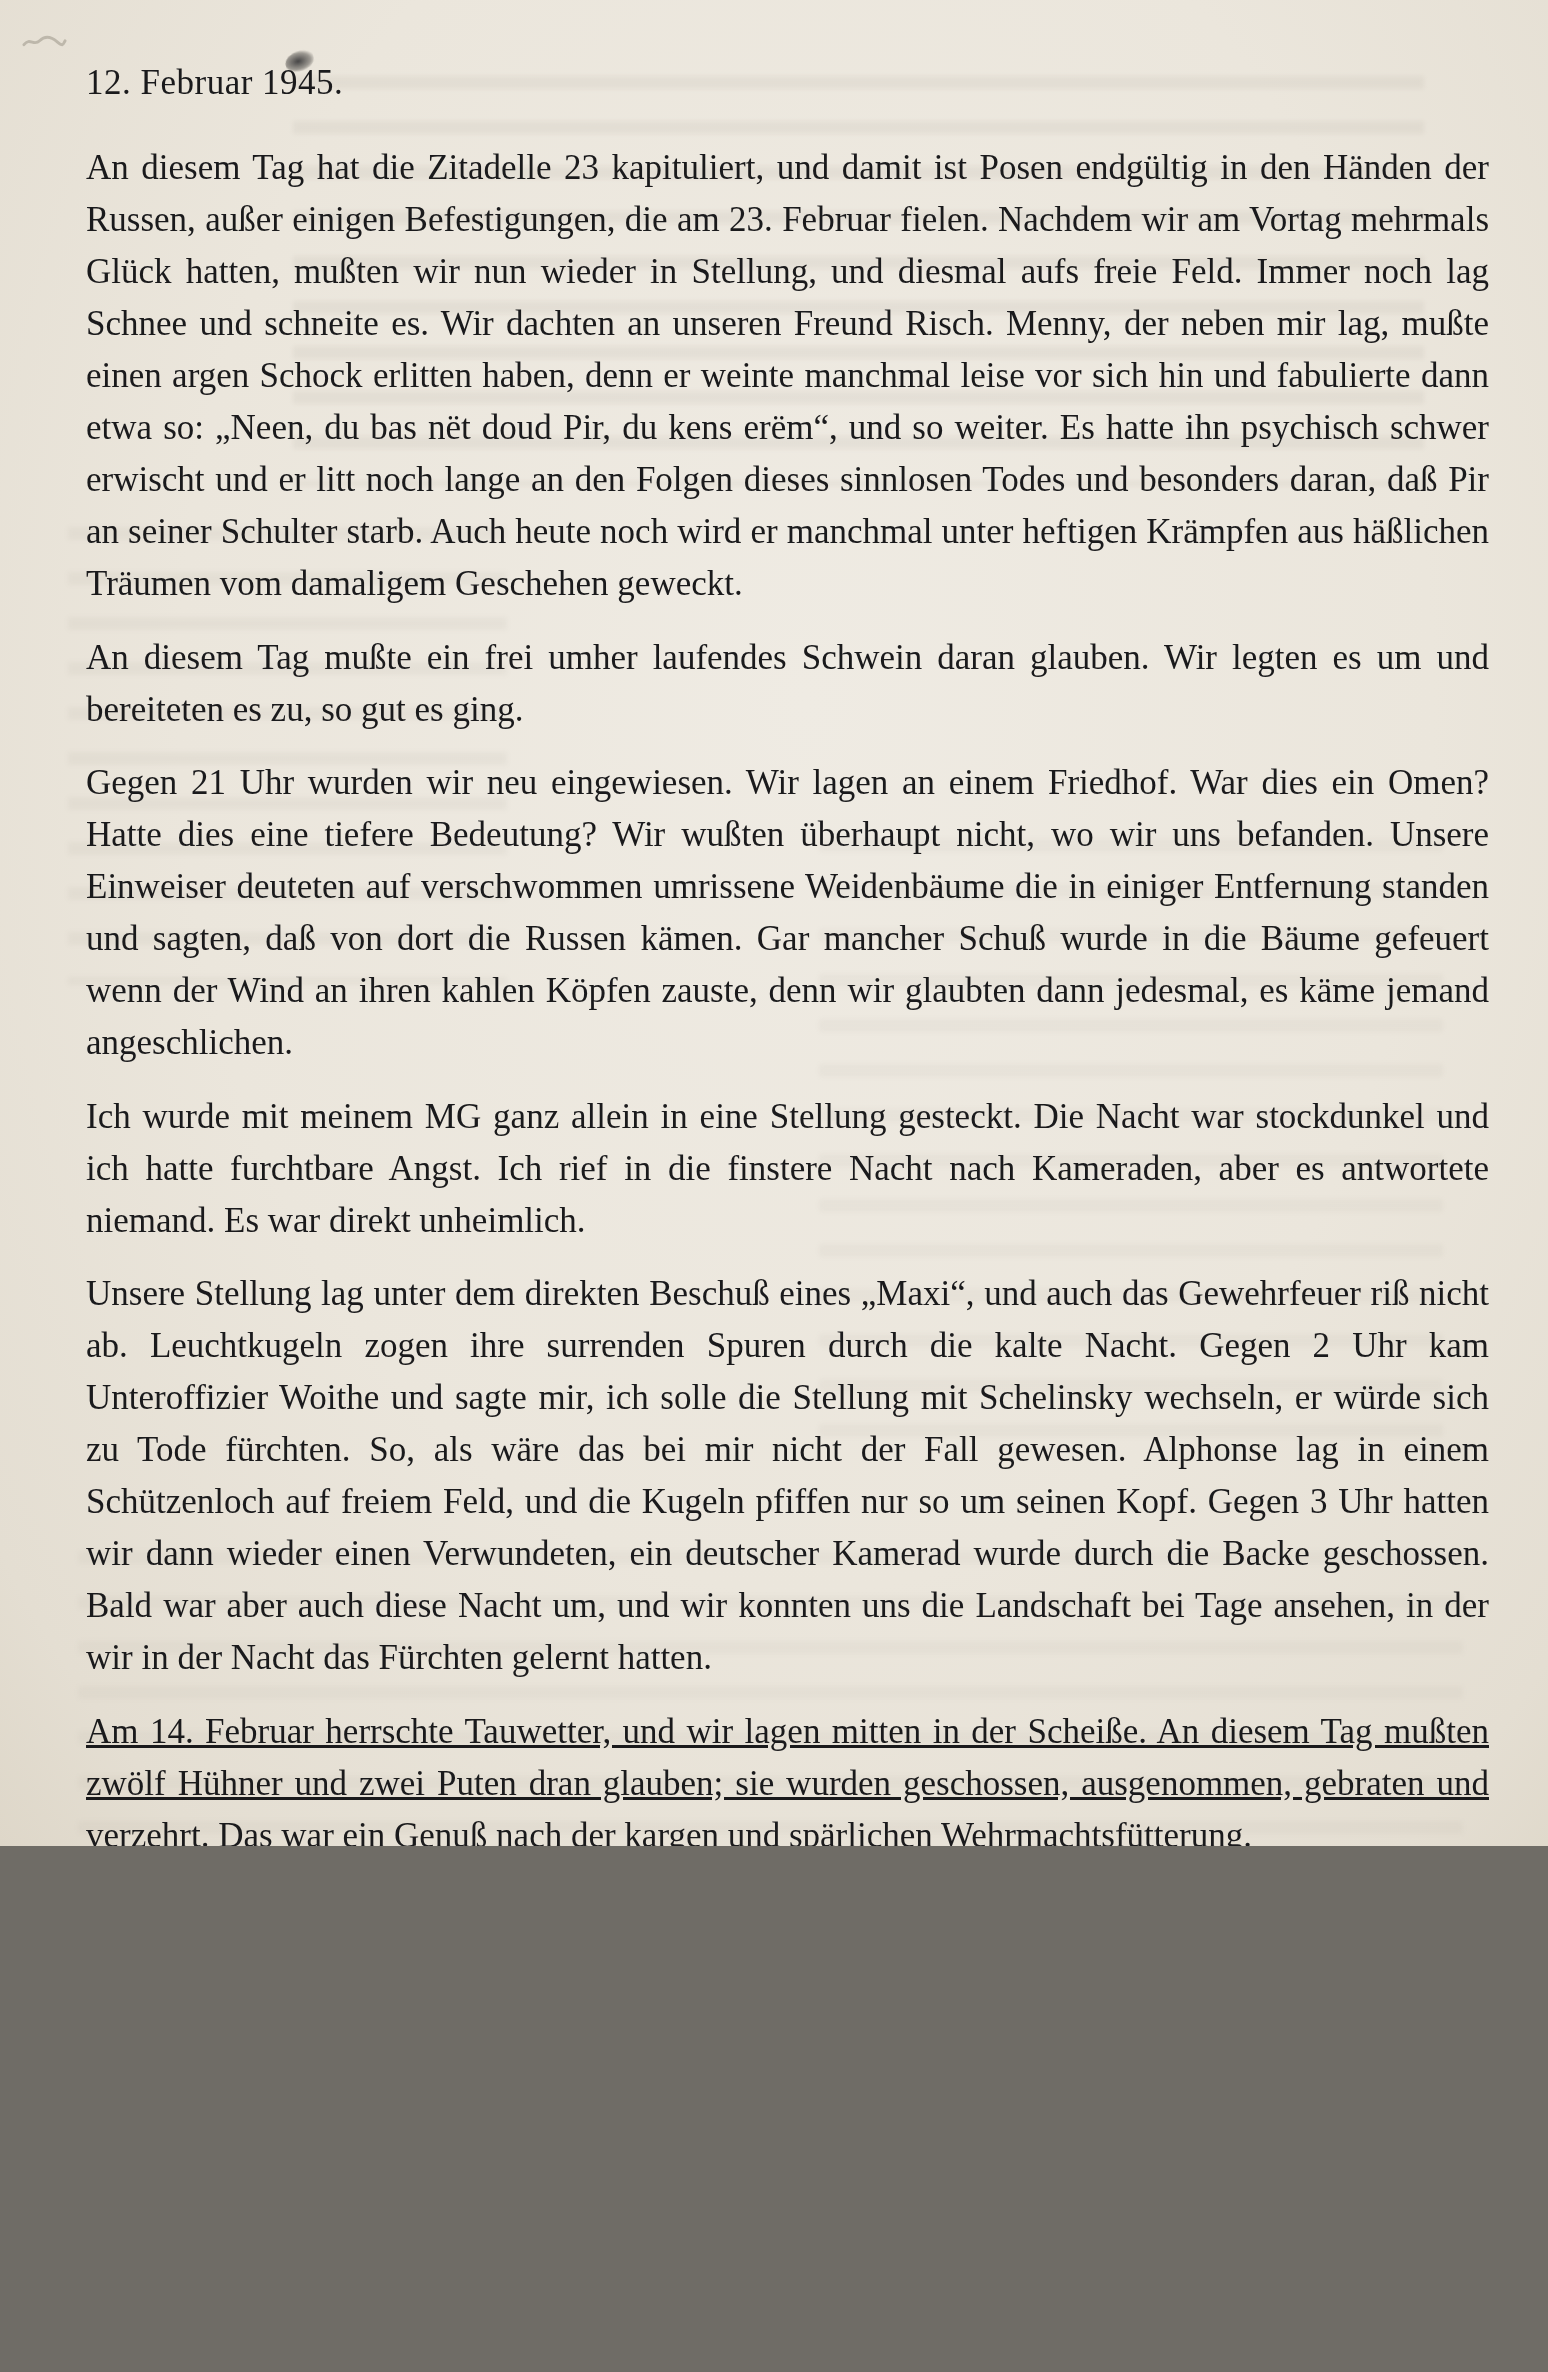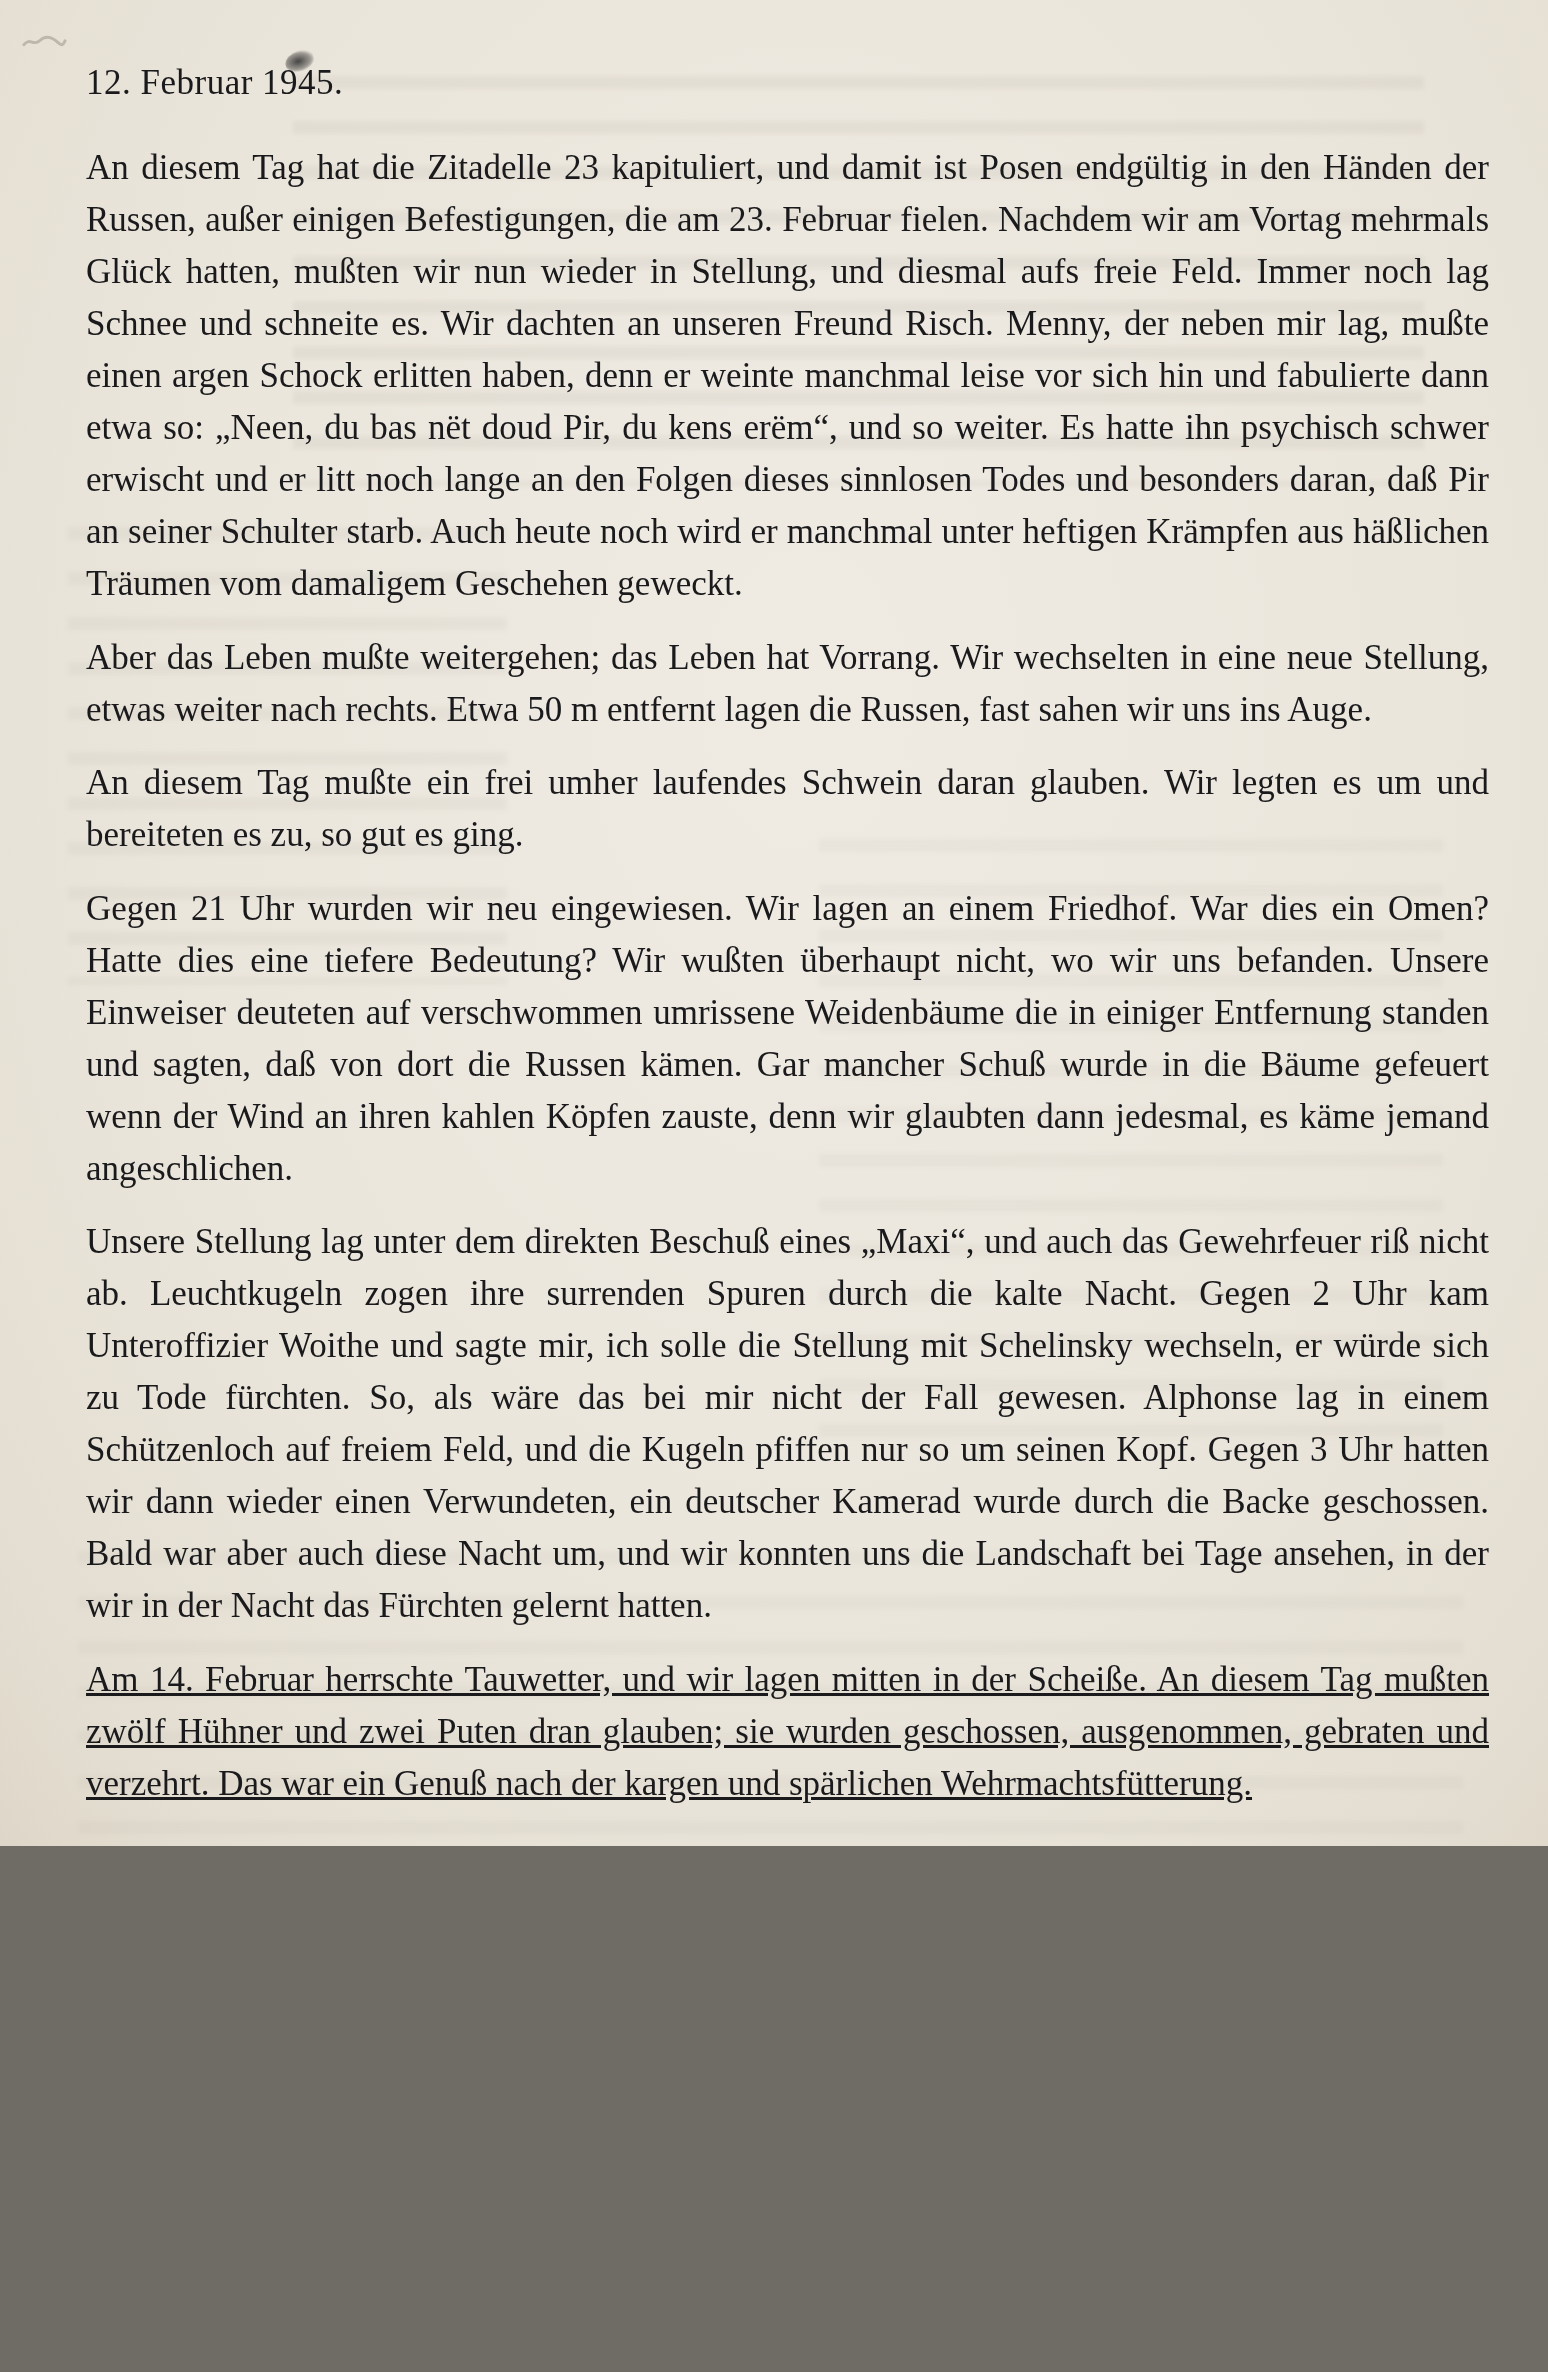--- a/index.html
+++ b/index.html
@@ -103,22 +103,22 @@
     </svg>
   </div>
 
   <div class="ink-smudge"></div>
 
   <div class="text-block">
     <h1 class="date-heading">12. Februar 1945.</h1>
 
     <div>
         <p class="para">An diesem Tag hat die Zitadelle 23 kapituliert, und damit ist Posen endgültig in den Händen der Russen, außer einigen Befestigungen, die am 23. Februar fielen. Nachdem wir am Vortag mehrmals Glück hatten, mußten wir nun wieder in Stellung, und diesmal aufs freie Feld. Immer noch lag Schnee und schneite es. Wir dachten an unseren Freund Risch. Menny, der neben mir lag, mußte einen argen Schock erlitten haben, denn er weinte manchmal leise vor sich hin und fabulierte dann etwa so: „Neen, du bas nët doud Pir, du kens erëm“, und so weiter. Es hatte ihn psychisch schwer erwischt und er litt noch lange an den Folgen dieses sinnlosen Todes und besonders daran, daß Pir an seiner Schulter starb. Auch heute noch wird er manchmal unter heftigen Krämpfen aus häßlichen Träumen vom damaligem Geschehen geweckt.</p>
-        <p class="para">Aber das Leben mußte weitergehen; das Leben hat Vorrang. Wir wechselten in eine neue Stellung, etwas weiter nach rechts. Etwa 50 m entfernt lagen die Russen, fast sahen wir uns ins Auge.</p>
         <p class="para">An diesem Tag mußte ein frei umher laufendes Schwein daran glauben. Wir legten es um und bereiteten es zu, so gut es ging.</p>
         <p class="para">Gegen 21 Uhr wurden wir neu eingewiesen. Wir lagen an einem Friedhof. War dies ein Omen? Hatte dies eine tiefere Bedeutung? Wir wußten überhaupt nicht, wo wir uns befanden. Unsere Einweiser deuteten auf verschwommen umrissene Weidenbäume die in einiger Entfernung standen und sagten, daß von dort die Russen kämen. Gar mancher Schuß wurde in die Bäume gefeuert wenn der Wind an ihren kahlen Köpfen zauste, denn wir glaubten dann jedesmal, es käme jemand angeschlichen.</p>
+        <p class="para">Ich wurde mit meinem MG ganz allein in eine Stellung gesteckt. Die Nacht war stockdunkel und ich hatte furchtbare Angst. Ich rief in die finstere Nacht nach Kameraden, aber es antwortete niemand. Es war direkt unheimlich.</p>
         <p class="para">Unsere Stellung lag unter dem direkten Beschuß eines „Maxi“, und auch das Gewehrfeuer riß nicht ab. Leuchtkugeln zogen ihre surrenden Spuren durch die kalte Nacht. Gegen 2 Uhr kam Unteroffizier Woithe und sagte mir, ich solle die Stellung mit Schelinsky wechseln, er würde sich zu Tode fürchten. So, als wäre das bei mir nicht der Fall gewesen. Alphonse lag in einem Schützenloch auf freiem Feld, und die Kugeln pfiffen nur so um seinen Kopf. Gegen 3 Uhr hatten wir dann wieder einen Verwundeten, ein deutscher Kamerad wurde durch die Backe geschossen. Bald war aber auch diese Nacht um, und wir konnten uns die Landschaft bei Tage ansehen, in der wir in der Nacht das Fürchten gelernt hatten.</p>
         <p class="para">Am 14. Februar herrschte Tauwetter, und wir lagen mitten in der Scheiße. An diesem Tag mußten zwölf Hühner und zwei Puten dran glauben; sie wurden geschossen, ausgenommen, gebraten und verzehrt. Das war ein Genuß nach der kargen und spärlichen Wehrmachtsfütterung.</p>
       </div>
   </div>
 
 </div>
 
 
 </body></html>

